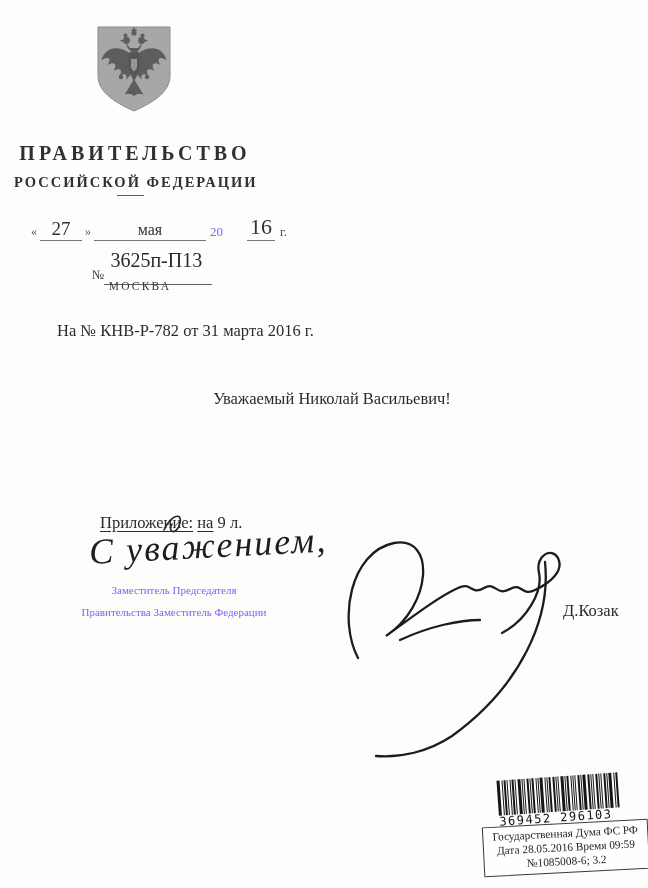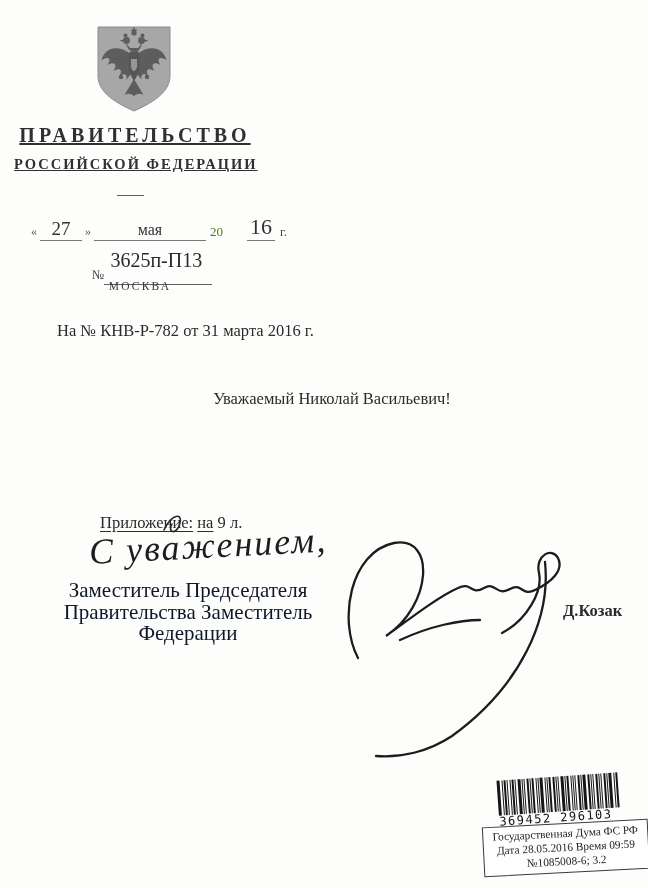--- a/index.html
+++ b/index.html
@@ -4,58 +4,58 @@
 <style>
   html,body{margin:0;padding:0;}
   body{background:#ffffff;}
   #page{
     position:relative;width:648px;height:888px;overflow:hidden;
     background:#fdfdfc;color:#262626;
     font-family:"Liberation Serif", serif;
   }
   
   .emblem{position:absolute;left:95px;top:24px;width:78px;height:90px;filter:blur(.3px);}
-  .org-block{position:absolute;left:14px;top:124px;width:242px;text-align:center;color:#303030;text-decoration:underline;}
+  .org-block{position:absolute;left:14px;top:142px;width:242px;text-align:center;color:#303030;}
   .org1{font-size:20px;font-weight:bold;letter-spacing:4px;white-space:nowrap;}
   .org2{font-size:14.5px;font-weight:bold;letter-spacing:2px;margin-top:9px;white-space:nowrap;}
   .lh-divider{position:absolute;left:117px;top:195px;width:27px;border-top:1.3px solid #5c5c5c;}
   
   .recipient{position:absolute;left:338px;top:76px;width:292px;text-align:center;
     font-size:16.5px;line-height:22px;color:#2b2b2b;}
   .recipient .rname{margin-top:7px;}
   
   .dateline{position:absolute;left:28px;top:214px;display:flex;align-items:flex-end;color:#333;}
   .dl-q{font-size:12px;padding:0 3px 2px 3px;color:#555;}
   .dl-underline{display:inline-block;border-bottom:1px solid #787878;text-align:center;}
   .dl-day{width:42px;font-size:19px;}
   .dl-month{width:112px;font-size:16px;padding-bottom:1px;}
-  .dl-cent{font-size:13px;padding-bottom:1px;margin-left:4px;color:#4d7c0f;}
+  .dl-cent{font-size:13px;padding-bottom:1px;margin-left:4px;color:#8b5cf6;}
   .dl-year{width:28px;font-size:22px;margin-left:24px;}
   .dl-suffix{font-size:12.5px;padding:0 0 1px 5px;color:#444;}
   .numline{position:absolute;left:92px;top:249px;display:flex;align-items:flex-end;}
   .num-label{font-size:13px;padding-bottom:2px;color:#454545;}
   .num-value{font-size:20px;border-bottom:1.2px solid #5e5e5e;padding:0 10px 12px 6px;color:#2a2a2a;}
   .city{position:absolute;left:98px;top:280px;width:84px;text-align:center;
     font-size:11.5px;letter-spacing:2.2px;color:#3a3a3a;}
   
   .reference{position:absolute;left:57px;top:321px;font-size:16.5px;color:#2b2b2b;}
   .salutation{position:absolute;left:32px;top:389px;width:600px;text-align:center;
     font-size:16.5px;color:#2b2b2b;}
   .body-par{position:absolute;left:35px;top:430px;width:570px;font-size:16px;
     line-height:21.6px;text-align:justify;text-indent:64px;color:#262626;}
   .attachment{position:absolute;left:100px;top:513px;font-size:16.5px;color:#2b2b2b;}
   .att-u{text-decoration:underline;text-underline-offset:3px;}
   .hand-mark{position:absolute;left:160px;top:508px;width:34px;height:26px;}
   
   .closing{position:absolute;left:88px;top:531px;font-size:36px;font-style:italic;
     letter-spacing:2px;color:#1d1d1d;transform:rotate(-3deg);transform-origin:left top;
     white-space:nowrap;}
-  .signer-title{position:absolute;left:38px;top:580px;width:300px;text-align:center;
-    font-size:21px;line-height:21.5px;color:#0f172a;}
-  .signer-name{position:absolute;left:563px;top:601px;font-size:16.5px;color:#2b2b2b;font-weight:bold;}
+  .signer-title{position:absolute;left:24px;top:580px;width:300px;text-align:center;
+    font-size:11px;line-height:21.5px;color:#8b5cf6;}
+  .signer-name{position:absolute;left:563px;top:601px;font-size:16.5px;color:#2b2b2b;}
   .signature-svg{position:absolute;left:330px;top:528px;width:240px;height:238px;filter:blur(.2px);}
   
   .barcode{position:absolute;left:498px;top:776px;width:136px;transform:rotate(-4deg);
     transform-origin:center;}
   .barcode-bars{display:flex;align-items:flex-end;height:35px;}
   .bar{height:35px;background:#161616;}
   .barcode-digits{font-family:"DejaVu Sans Mono", monospace;font-size:12px;
     letter-spacing:1.5px;color:#111;margin-top:-1px;white-space:nowrap;}
   .stamp{position:absolute;left:483px;top:823px;width:160px;border:1.4px solid #383838;
     transform:rotate(-3deg);transform-origin:center;text-align:center;

